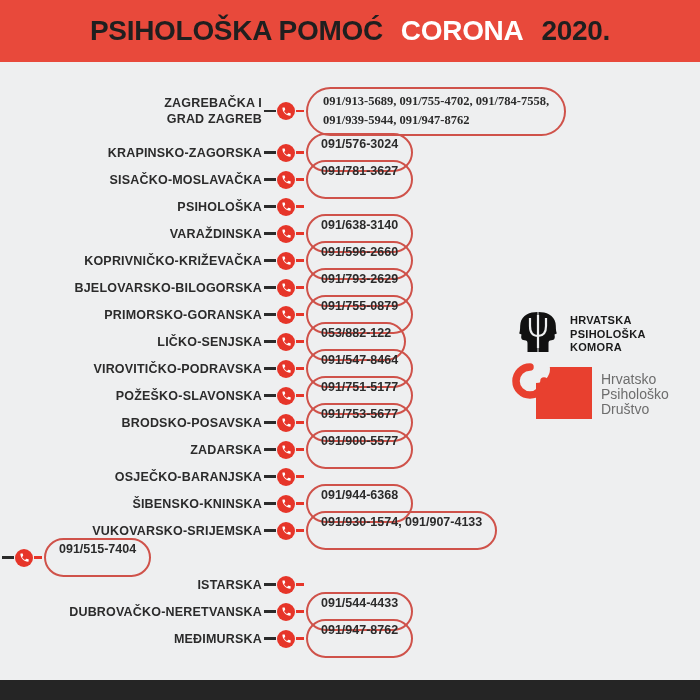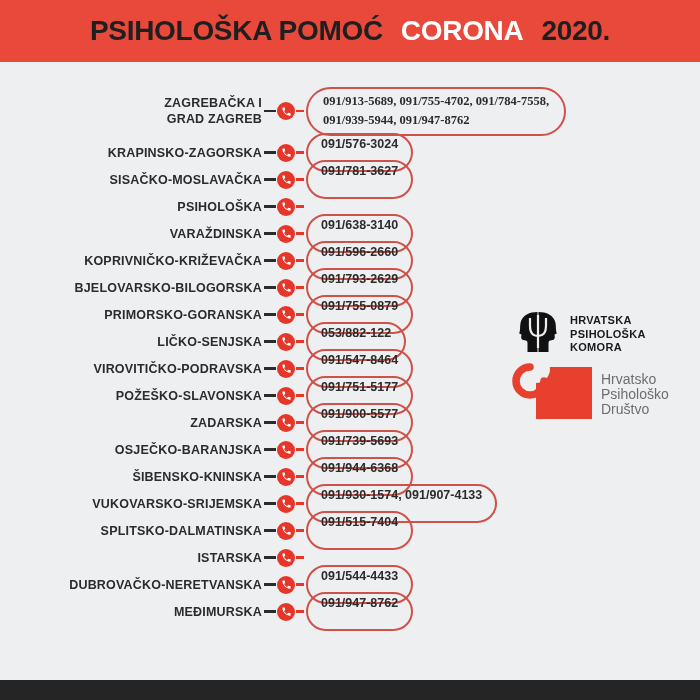--- a/index.html
+++ b/index.html
@@ -228,20 +228,37 @@
             </svg>
           </span>
           <span class="dash-red"></span>
         </div>
         <div class="pill">
           <div>091/751-5177</div>
         </div>
       </div>
       <div class="row">
         <div class="label">
+          <div>BRODSKO-POSAVSKA</div>
+        </div>
+        <div class="connector">
+          <span class="dash-dark"></span>
+          <span class="circle">
+            <svg width="11" height="11" viewBox="0 0 24 24">
+              <path fill="#ffffff" d="M6.62 10.79c1.44 2.83 3.76 5.14 6.59 6.59l2.2-2.21c.27-.27.67-.36 1.02-.24 1.12.37 2.33.57 3.57.57.55 0 1 .45 1 1V20c0 .55-.45 1-1 1-9.39 0-17-7.61-17-17 0-.55.45-1 1-1h3.5c.55 0 1 .45 1 1 0 1.25.2 2.45.57 3.57.11.35.03.74-.25 1.02l-2.2 2.2z"></path>
+            </svg>
+          </span>
+          <span class="dash-red"></span>
+        </div>
+        <div class="pill">
+          <div>091/753-5677</div>
+        </div>
+      </div>
+      <div class="row">
+        <div class="label">
           <div>ZADARSKA</div>
         </div>
         <div class="connector">
           <span class="dash-dark"></span>
           <span class="circle">
             <svg width="11" height="11" viewBox="0 0 24 24">
               <path fill="#ffffff" d="M6.62 10.79c1.44 2.83 3.76 5.14 6.59 6.59l2.2-2.21c.27-.27.67-.36 1.02-.24 1.12.37 2.33.57 3.57.57.55 0 1 .45 1 1V20c0 .55-.45 1-1 1-9.39 0-17-7.61-17-17 0-.55.45-1 1-1h3.5c.55 0 1 .45 1 1 0 1.25.2 2.45.57 3.57.11.35.03.74-.25 1.02l-2.2 2.2z"></path>
             </svg>
           </span>
           <span class="dash-red"></span>
@@ -256,23 +273,20 @@
         </div>
         <div class="connector">
           <span class="dash-dark"></span>
           <span class="circle">
             <svg width="11" height="11" viewBox="0 0 24 24">
               <path fill="#ffffff" d="M6.62 10.79c1.44 2.83 3.76 5.14 6.59 6.59l2.2-2.21c.27-.27.67-.36 1.02-.24 1.12.37 2.33.57 3.57.57.55 0 1 .45 1 1V20c0 .55-.45 1-1 1-9.39 0-17-7.61-17-17 0-.55.45-1 1-1h3.5c.55 0 1 .45 1 1 0 1.25.2 2.45.57 3.57.11.35.03.74-.25 1.02l-2.2 2.2z"></path>
             </svg>
           </span>
           <span class="dash-red"></span>
         </div>
-        <div class="pill">
-          <div>091/739-5693</div>
-        </div>
       </div>
       <div class="row">
         <div class="label">
           <div>ŠIBENSKO-KNINSKA</div>
         </div>
         <div class="connector">
           <span class="dash-dark"></span>
           <span class="circle">
             <svg width="11" height="11" viewBox="0 0 24 24">
               <path fill="#ffffff" d="M6.62 10.79c1.44 2.83 3.76 5.14 6.59 6.59l2.2-2.21c.27-.27.67-.36 1.02-.24 1.12.37 2.33.57 3.57.57.55 0 1 .45 1 1V20c0 .55-.45 1-1 1-9.39 0-17-7.61-17-17 0-.55.45-1 1-1h3.5c.55 0 1 .45 1 1 0 1.25.2 2.45.57 3.57.11.35.03.74-.25 1.02l-2.2 2.2z"></path>
@@ -295,23 +309,20 @@
               <path fill="#ffffff" d="M6.62 10.79c1.44 2.83 3.76 5.14 6.59 6.59l2.2-2.21c.27-.27.67-.36 1.02-.24 1.12.37 2.33.57 3.57.57.55 0 1 .45 1 1V20c0 .55-.45 1-1 1-9.39 0-17-7.61-17-17 0-.55.45-1 1-1h3.5c.55 0 1 .45 1 1 0 1.25.2 2.45.57 3.57.11.35.03.74-.25 1.02l-2.2 2.2z"></path>
             </svg>
           </span>
           <span class="dash-red"></span>
         </div>
         <div class="pill">
           <div>091/930-1574, 091/907-4133</div>
         </div>
       </div>
       <div class="row">
-        <div class="label">
-          <div>SPLITSKO-DALMATINSKA</div>
-        </div>
         <div class="connector">
           <span class="dash-dark"></span>
           <span class="circle">
             <svg width="11" height="11" viewBox="0 0 24 24">
               <path fill="#ffffff" d="M6.62 10.79c1.44 2.83 3.76 5.14 6.59 6.59l2.2-2.21c.27-.27.67-.36 1.02-.24 1.12.37 2.33.57 3.57.57.55 0 1 .45 1 1V20c0 .55-.45 1-1 1-9.39 0-17-7.61-17-17 0-.55.45-1 1-1h3.5c.55 0 1 .45 1 1 0 1.25.2 2.45.57 3.57.11.35.03.74-.25 1.02l-2.2 2.2z"></path>
             </svg>
           </span>
           <span class="dash-red"></span>
         </div>
         <div class="pill">

